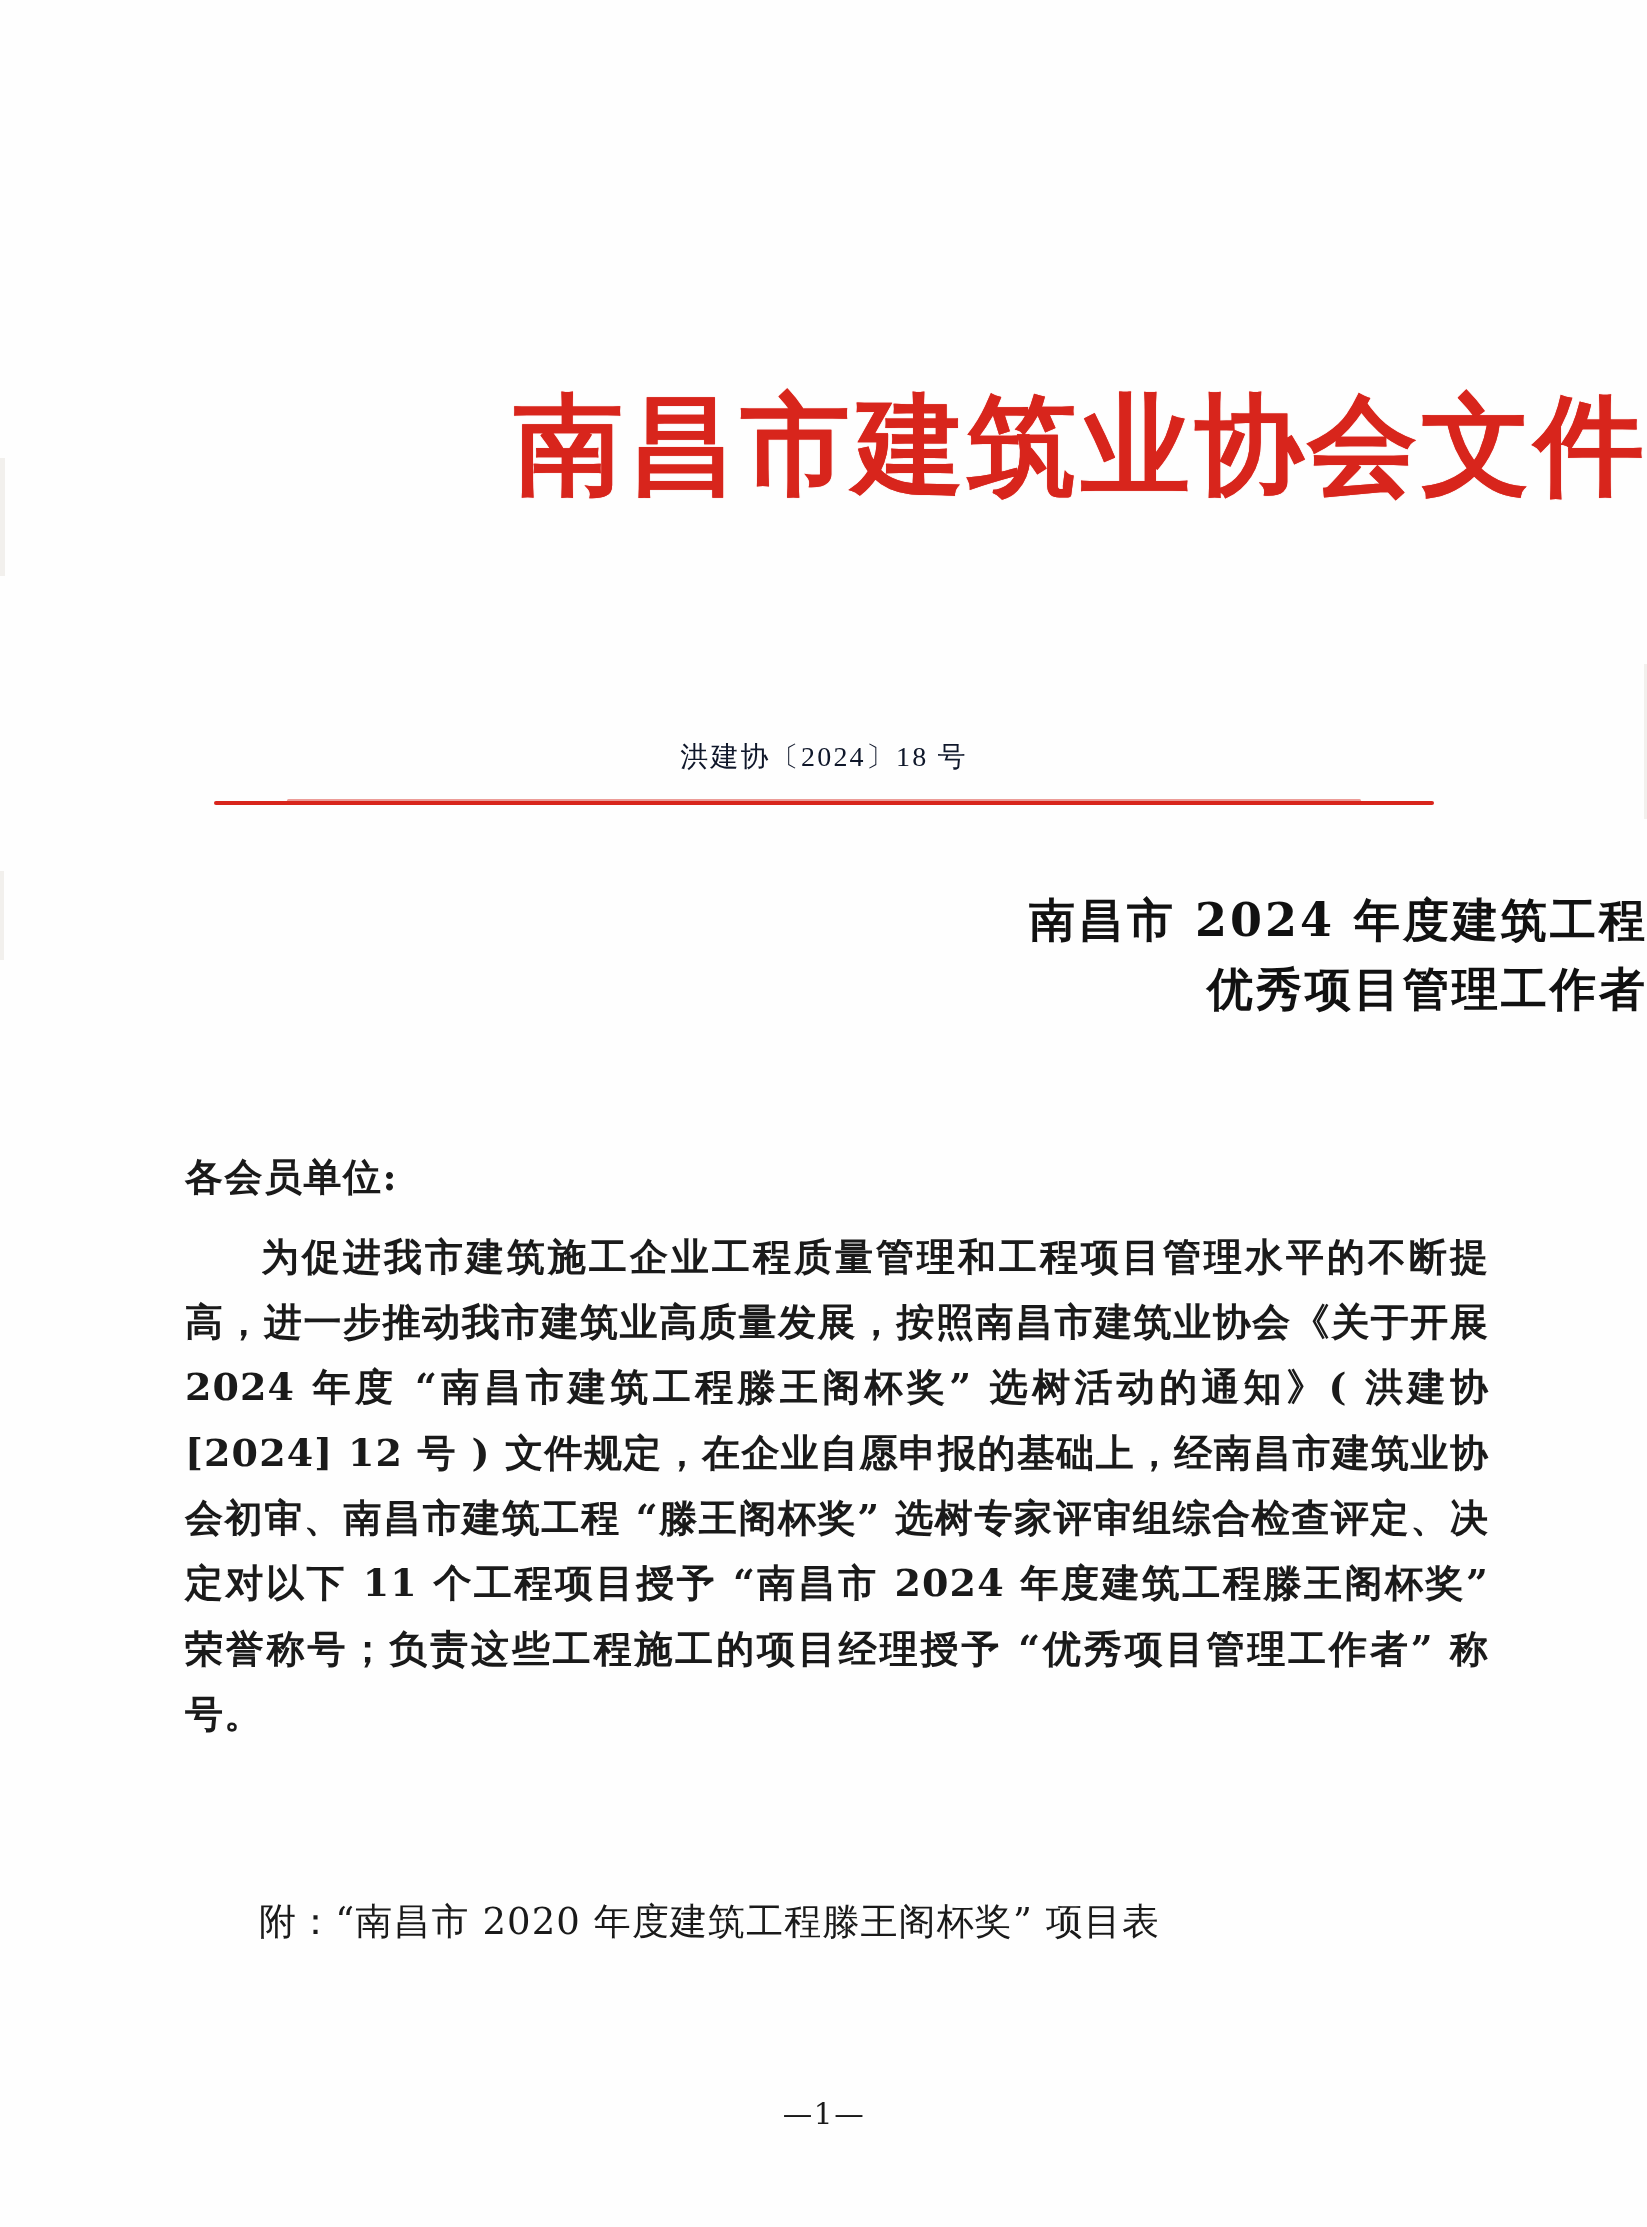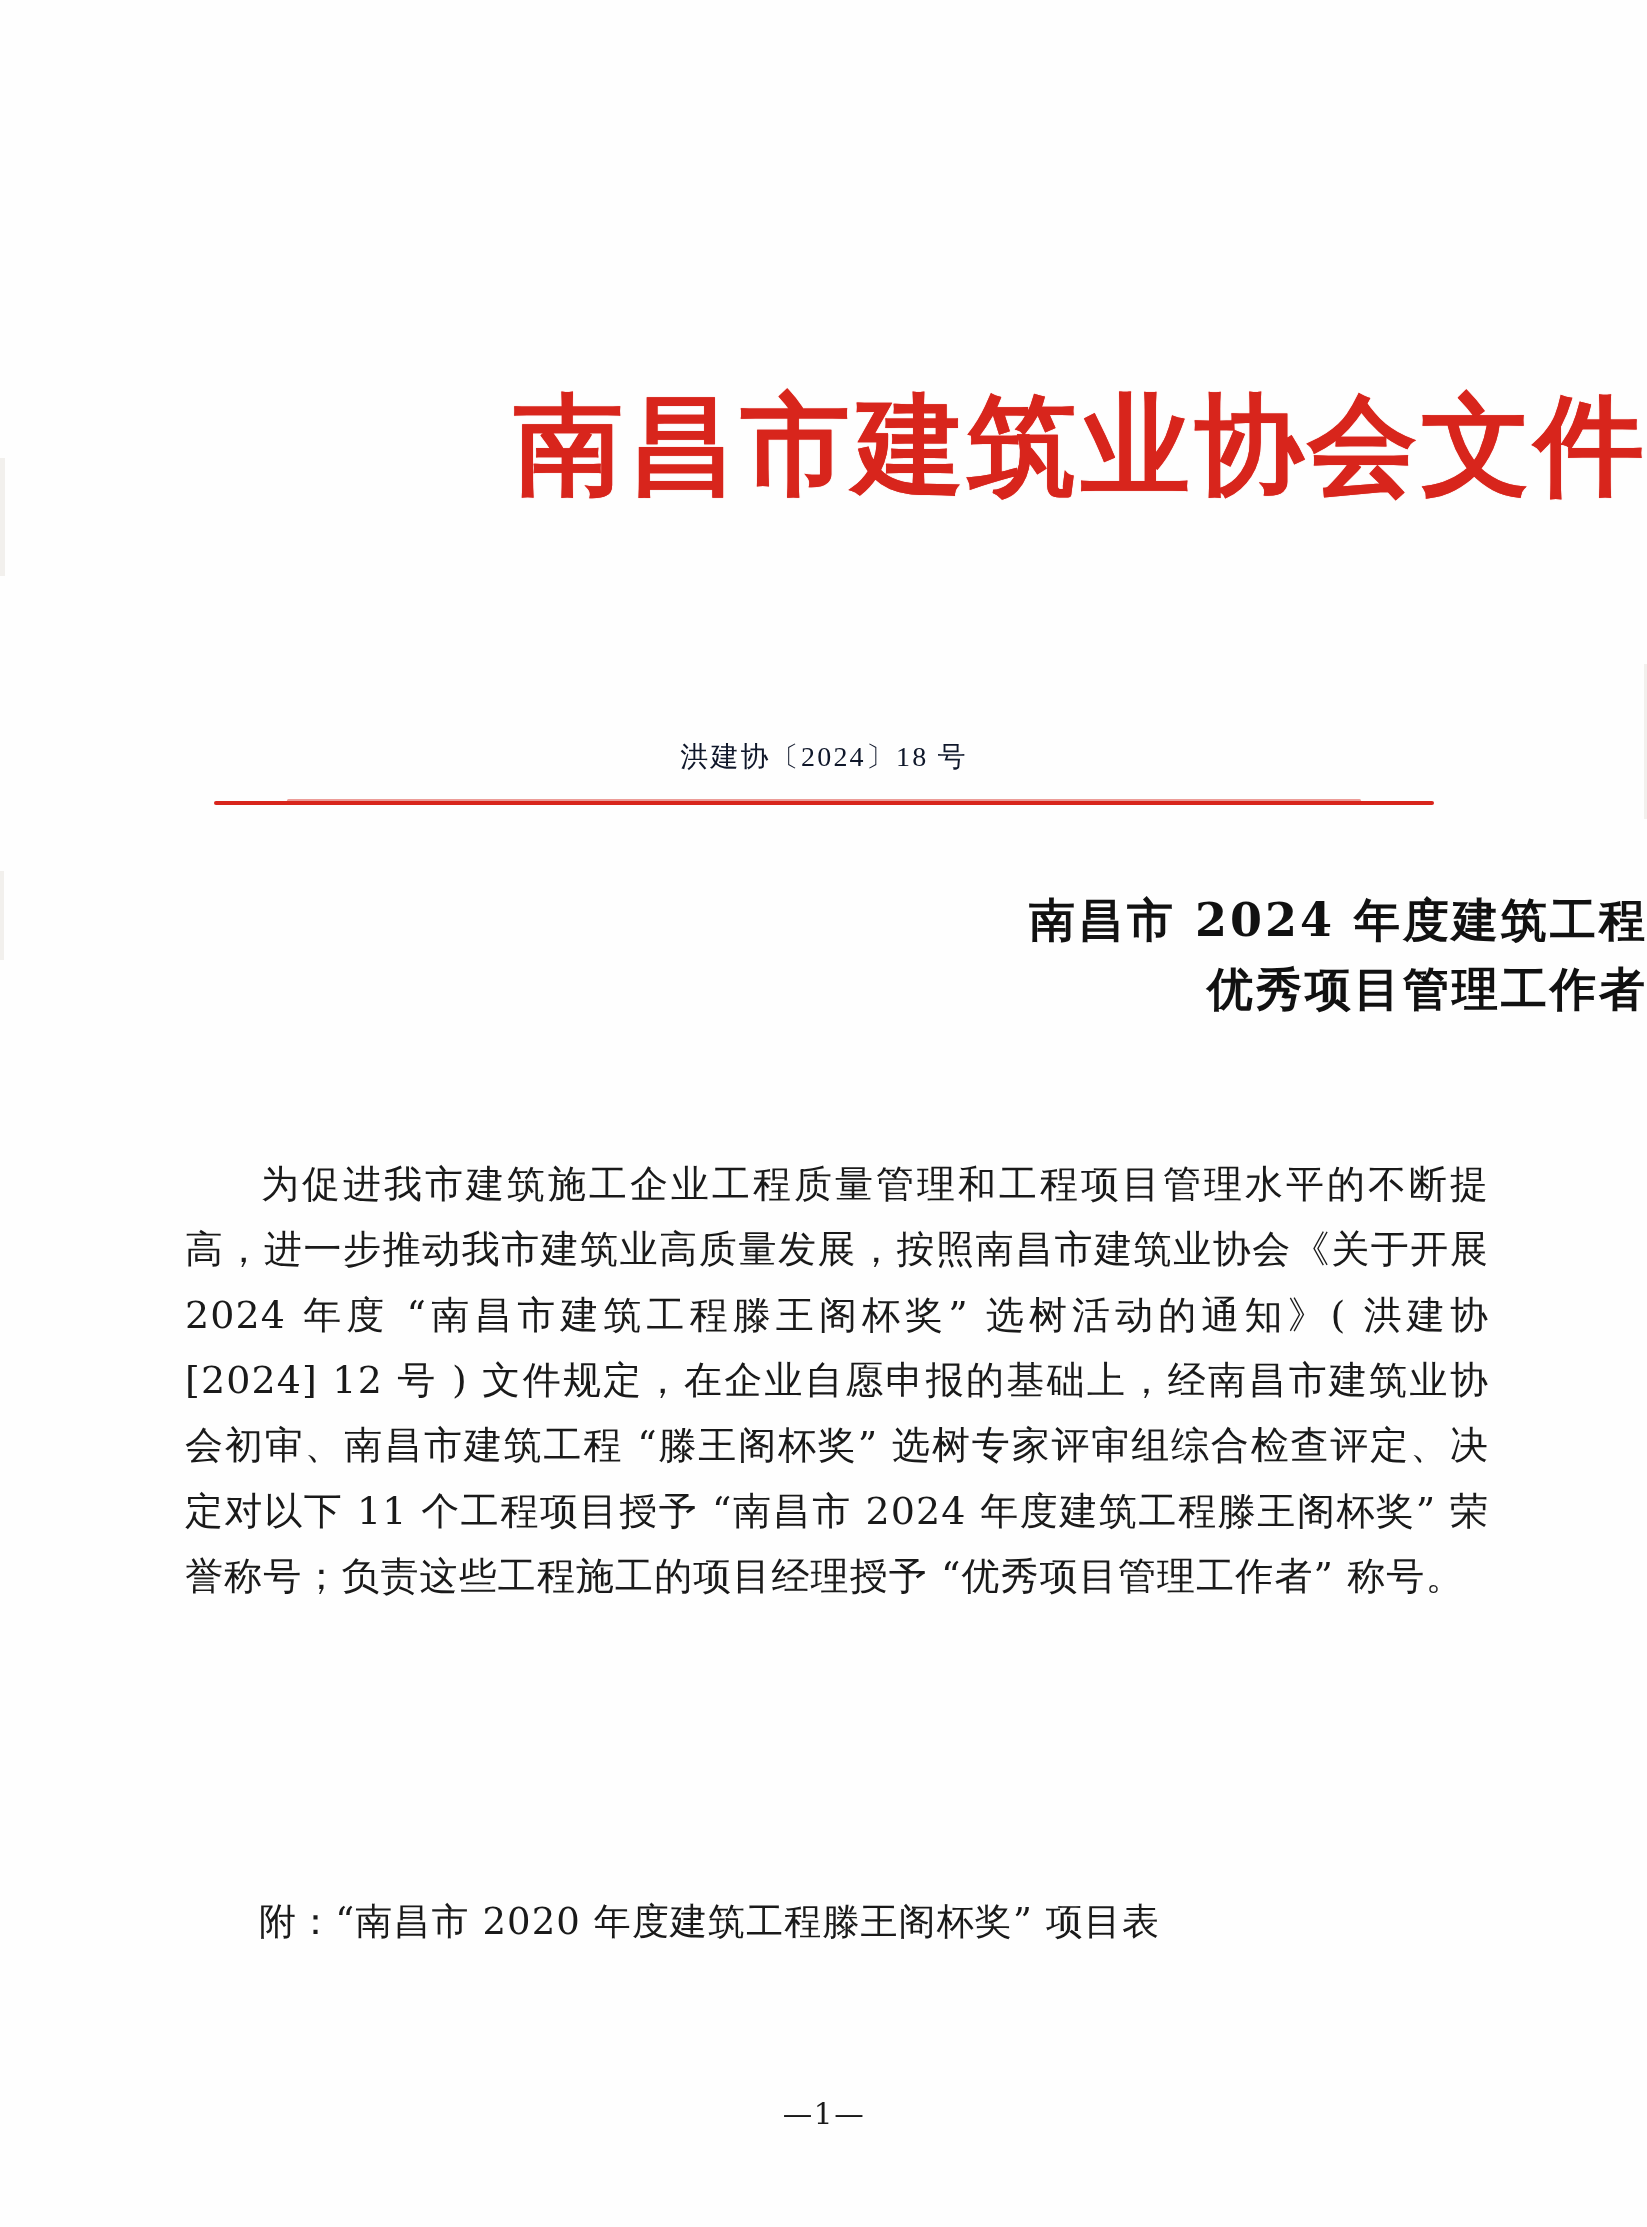--- a/index.html
+++ b/index.html
@@ -106,20 +106,21 @@
     margin-bottom: 20.7px;
   }
   .para {
     font-size: 38px;
     line-height: 1.72;
     letter-spacing: 1.1px;
     text-align: justify;
     text-justify: inter-ideograph;
     text-indent: 2em;
     margin: 0;
+    font-weight: bold;
   }
   .attachment {
     position: absolute;
     left: 185px;
     right: 159px;
     top: 1897px;
     font-size: 37px;
     letter-spacing: 1.1px;
     text-indent: 2em;
   }
@@ -150,20 +151,21 @@
   <div class="docnum">洪建协〔2024〕18 号</div>
 
   <div class="redrule"></div>
 
   <div class="doc-title">
     <div class="line">南昌市 2024 年度建筑工程</div>
     <div class="line">优秀项目管理工作者</div>
   </div>
 
   <div class="body-block">
+    <div class="salutation">各会员单位:</div>
     <p class="para">为促进我市建筑施工企业工程质量管理和工程项目管理水平的不断提高，进一步推动我市建筑业高质量发展，按照南昌市建筑业协会《关于开展 2024 年度 “南昌市建筑工程滕王阁杯奖” 选树活动的通知》( 洪建协 [2024] 12 号 ) 文件规定，在企业自愿申报的基础上，经南昌市建筑业协会初审、南昌市建筑工程 “滕王阁杯奖” 选树专家评审组综合检查评定、决定对以下 11 个工程项目授予 “南昌市 2024 年度建筑工程滕王阁杯奖” 荣誉称号；负责这些工程施工的项目经理授予 “优秀项目管理工作者” 称号。</p>
   </div>
 
   <div class="attachment">附：“南昌市 2020 年度建筑工程滕王阁杯奖” 项目表</div>
 
   <div class="pagenum">—1—</div>
 
 </div>
 
 

